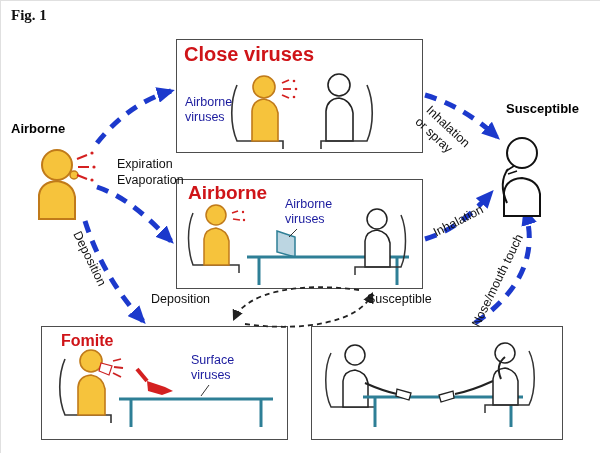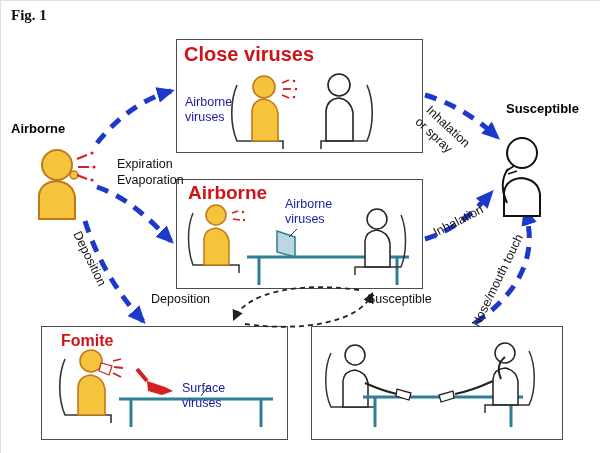--- a/index.html
+++ b/index.html
@@ -159,21 +159,21 @@
 
   <div class="txt box-title" style="left:183px;top:42px;font-size:20px;">Close viruses</div>
   <div class="txt note" style="left:184px;top:94px;">Airborne
 viruses</div>
 
   <div class="txt box-title" style="left:187px;top:181px;font-size:19px;">Airborne</div>
   <div class="txt note" style="left:284px;top:196px;">Airborne
 viruses</div>
 
   <div class="txt box-title" style="left:60px;top:331px;font-size:16px;">Fomite</div>
-  <div class="txt note" style="left:181px;top:352px;margin-top:28px;">Surface
+  <div class="txt note" style="left:190px;top:352px;">Surface
 viruses</div>
 
   <div class="txt arrow-label" style="left:116px;top:156px;">Expiration
 Evaporation</div>
   <div class="txt arrow-label rot" style="left:82px;top:228px;transform:rotate(64deg);">Deposition</div>
   <div class="txt arrow-label" style="left:150px;top:291px;">Deposition</div>
   <div class="txt arrow-label" style="left:366px;top:291px;">Susceptible</div>
   <div class="txt arrow-label rot2" style="left:432px;top:102px;transform:rotate(43deg);">Inhalation
 or spray</div>
   <div class="txt arrow-label rot" style="left:430px;top:226px;transform:rotate(-27deg);">Inhalation</div>

